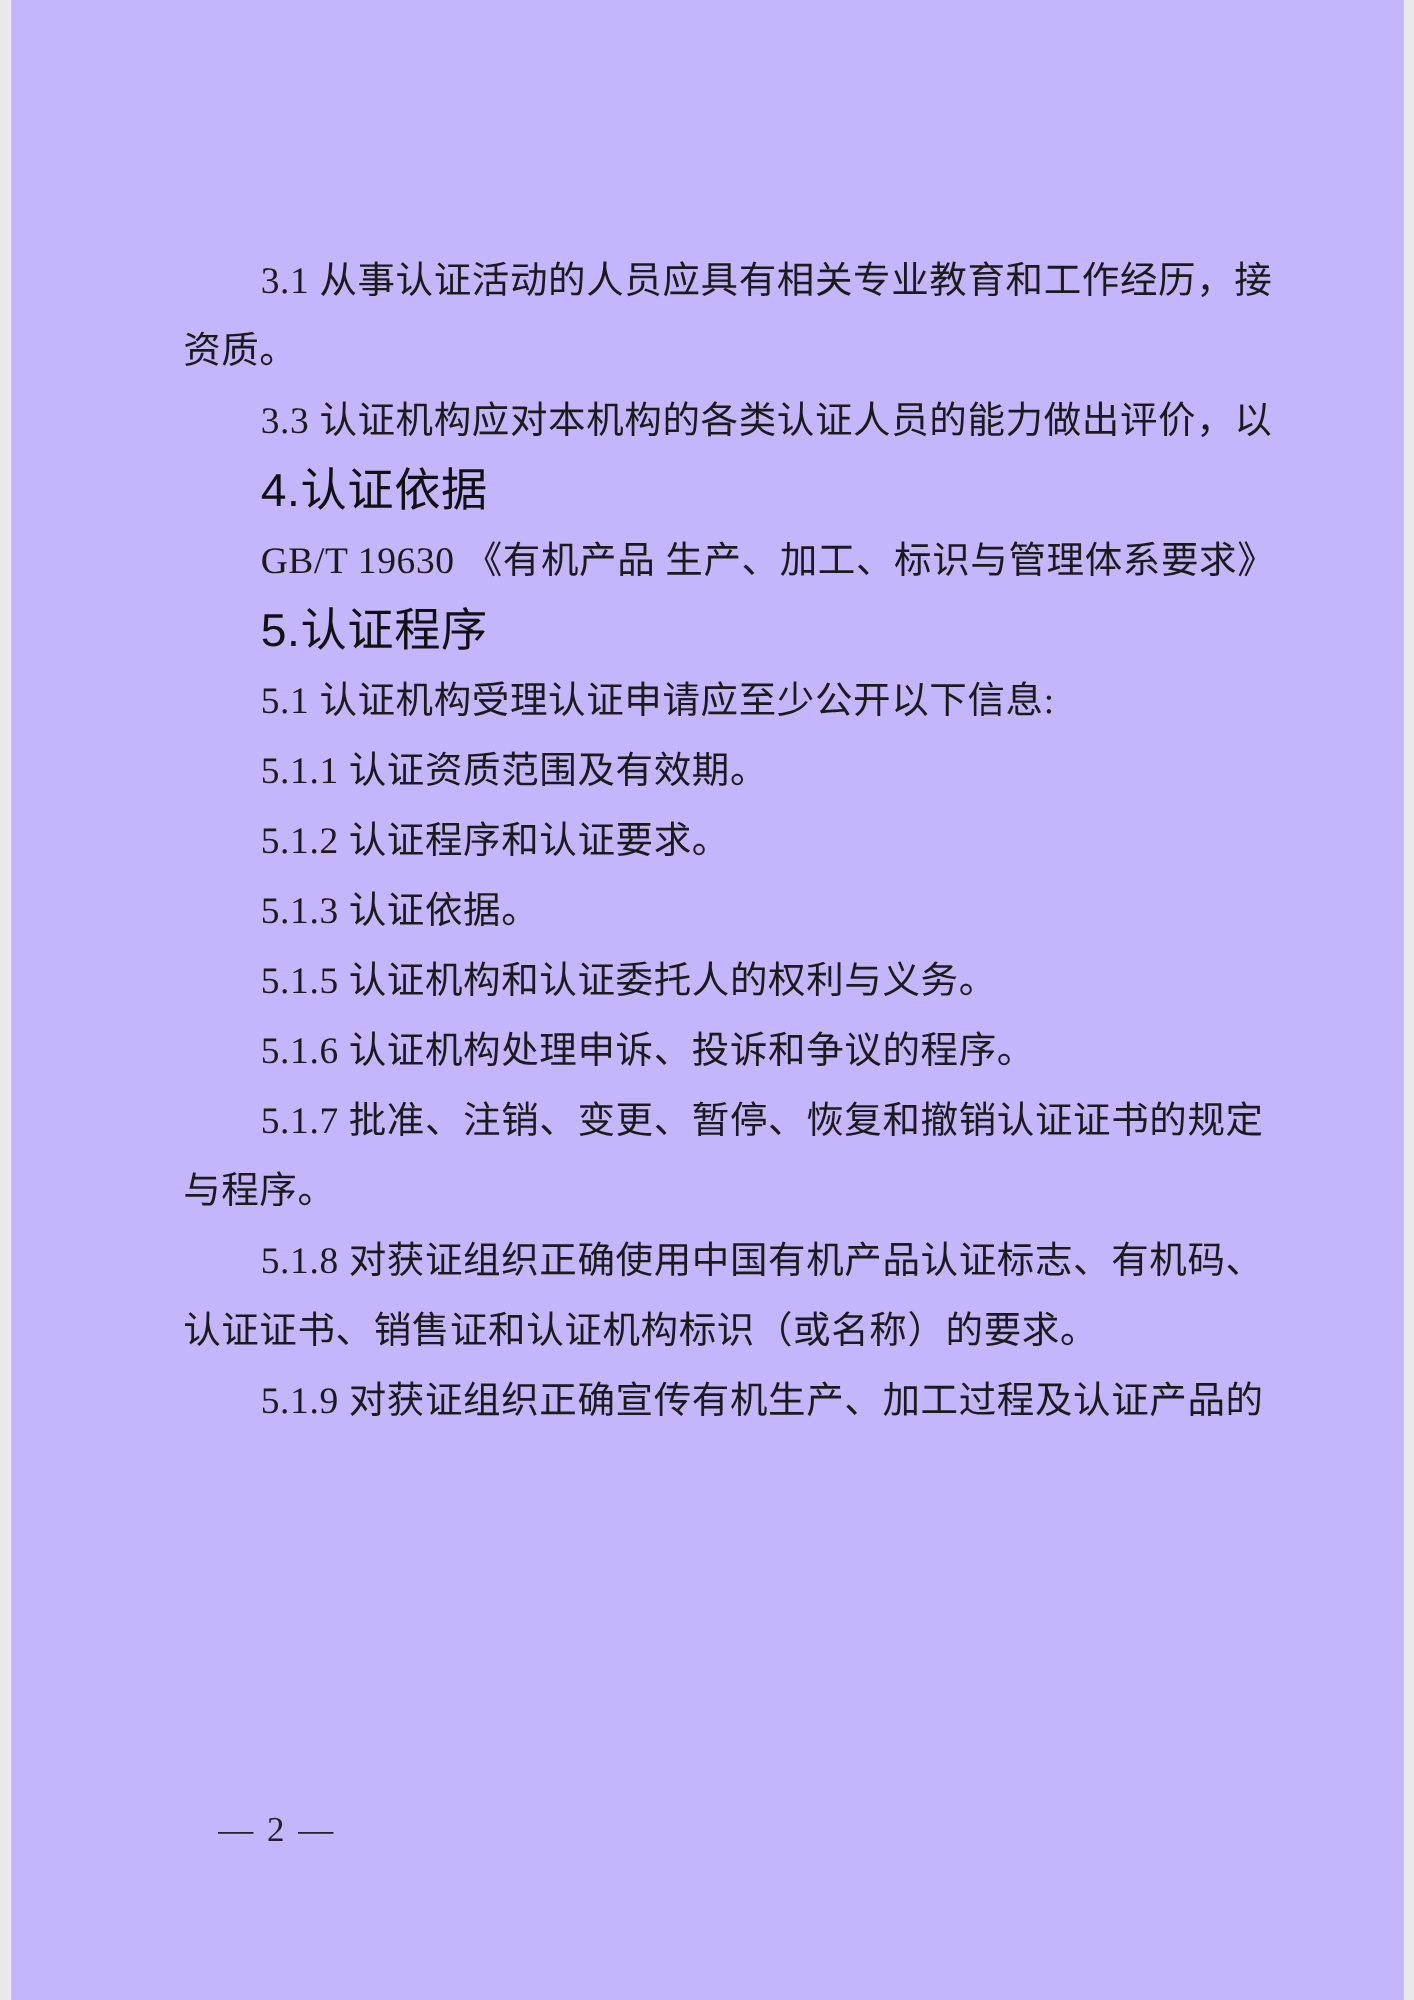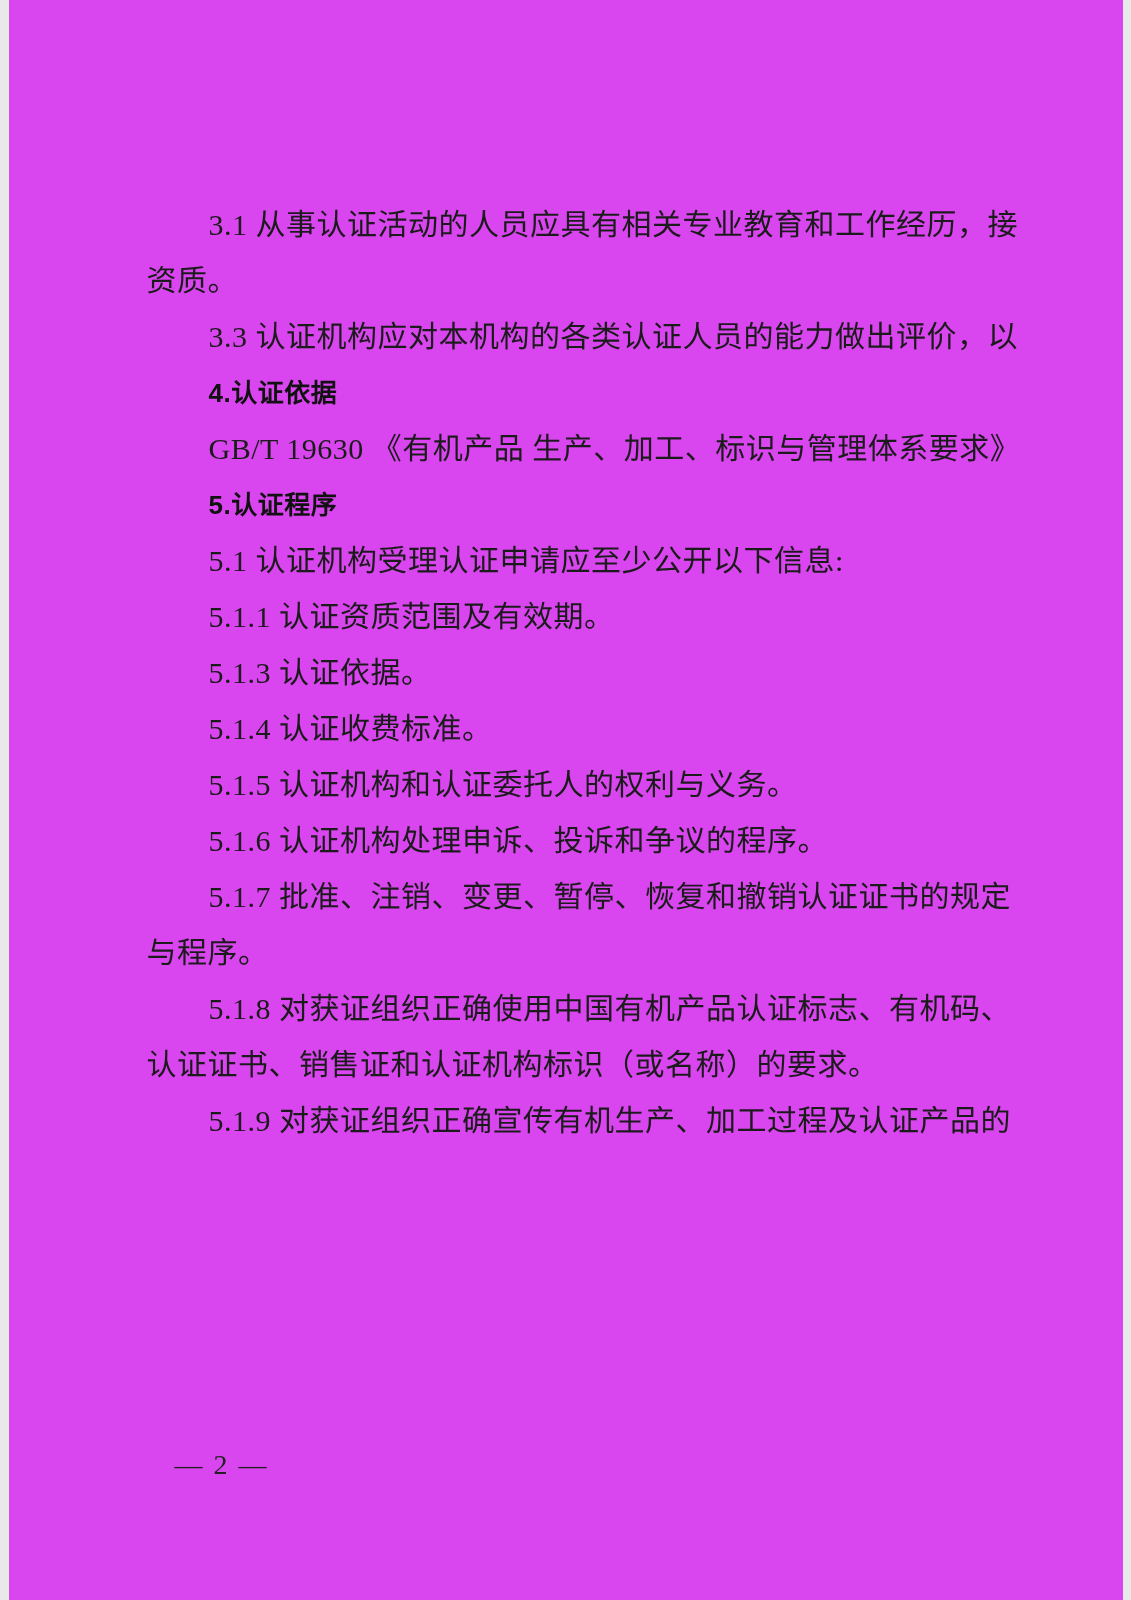--- a/index.html
+++ b/index.html
@@ -5,21 +5,21 @@
   html, body {
     margin: 0;
     padding: 0;
     background: #e9e9e9;
   }
   .page {
     position: relative;
     width: 1114px;
     height: 1600px;
     margin: 0 auto;
-    background: #d946ef;
+    background: #c4b5fd;
     color: #1b1b1b;
     overflow: hidden;
     font-family: "Liberation Serif", "DejaVu Serif", serif;
   }
   .content {
     position: absolute;
     left: 138px;
     top: 197px;
     width: 855px;
   }
@@ -28,22 +28,22 @@
     line-height: 56px;
     font-size: 30px;
     white-space: nowrap;
     letter-spacing: 0.5px;
   }
   .line.indent {
     padding-left: 62px;
   }
   .para.heading .line {
     font-family: "Liberation Sans", "DejaVu Sans", sans-serif;
-    font-weight: 700;
-    font-size: 26px;
+    font-weight: 400;
+    font-size: 37px;
     color: #111;
   }
   .footer {
     position: absolute;
     left: 166px;
     top: 1440px;
     font-size: 28px;
     line-height: 50px;
     letter-spacing: 2px;
     color: #222;
@@ -82,28 +82,28 @@
     </div>
 
     <div class="para body">
       <div class="line indent">5.1 认证机构受理认证申请应至少公开以下信息:</div>
     </div>
 
     <div class="para body">
       <div class="line indent">5.1.1 认证资质范围及有效期。</div>
     </div>
 
+    <div class="para body">
+      <div class="line indent">5.1.2 认证程序和认证要求。</div>
+    </div>
 
     <div class="para body">
       <div class="line indent">5.1.3 认证依据。</div>
     </div>
 
-    <div class="para body">
-      <div class="line indent">5.1.4 认证收费标准。</div>
-    </div>
 
     <div class="para body">
       <div class="line indent">5.1.5 认证机构和认证委托人的权利与义务。</div>
     </div>
 
     <div class="para body">
       <div class="line indent">5.1.6 认证机构处理申诉、投诉和争议的程序。</div>
     </div>
 
     <div class="para body">

